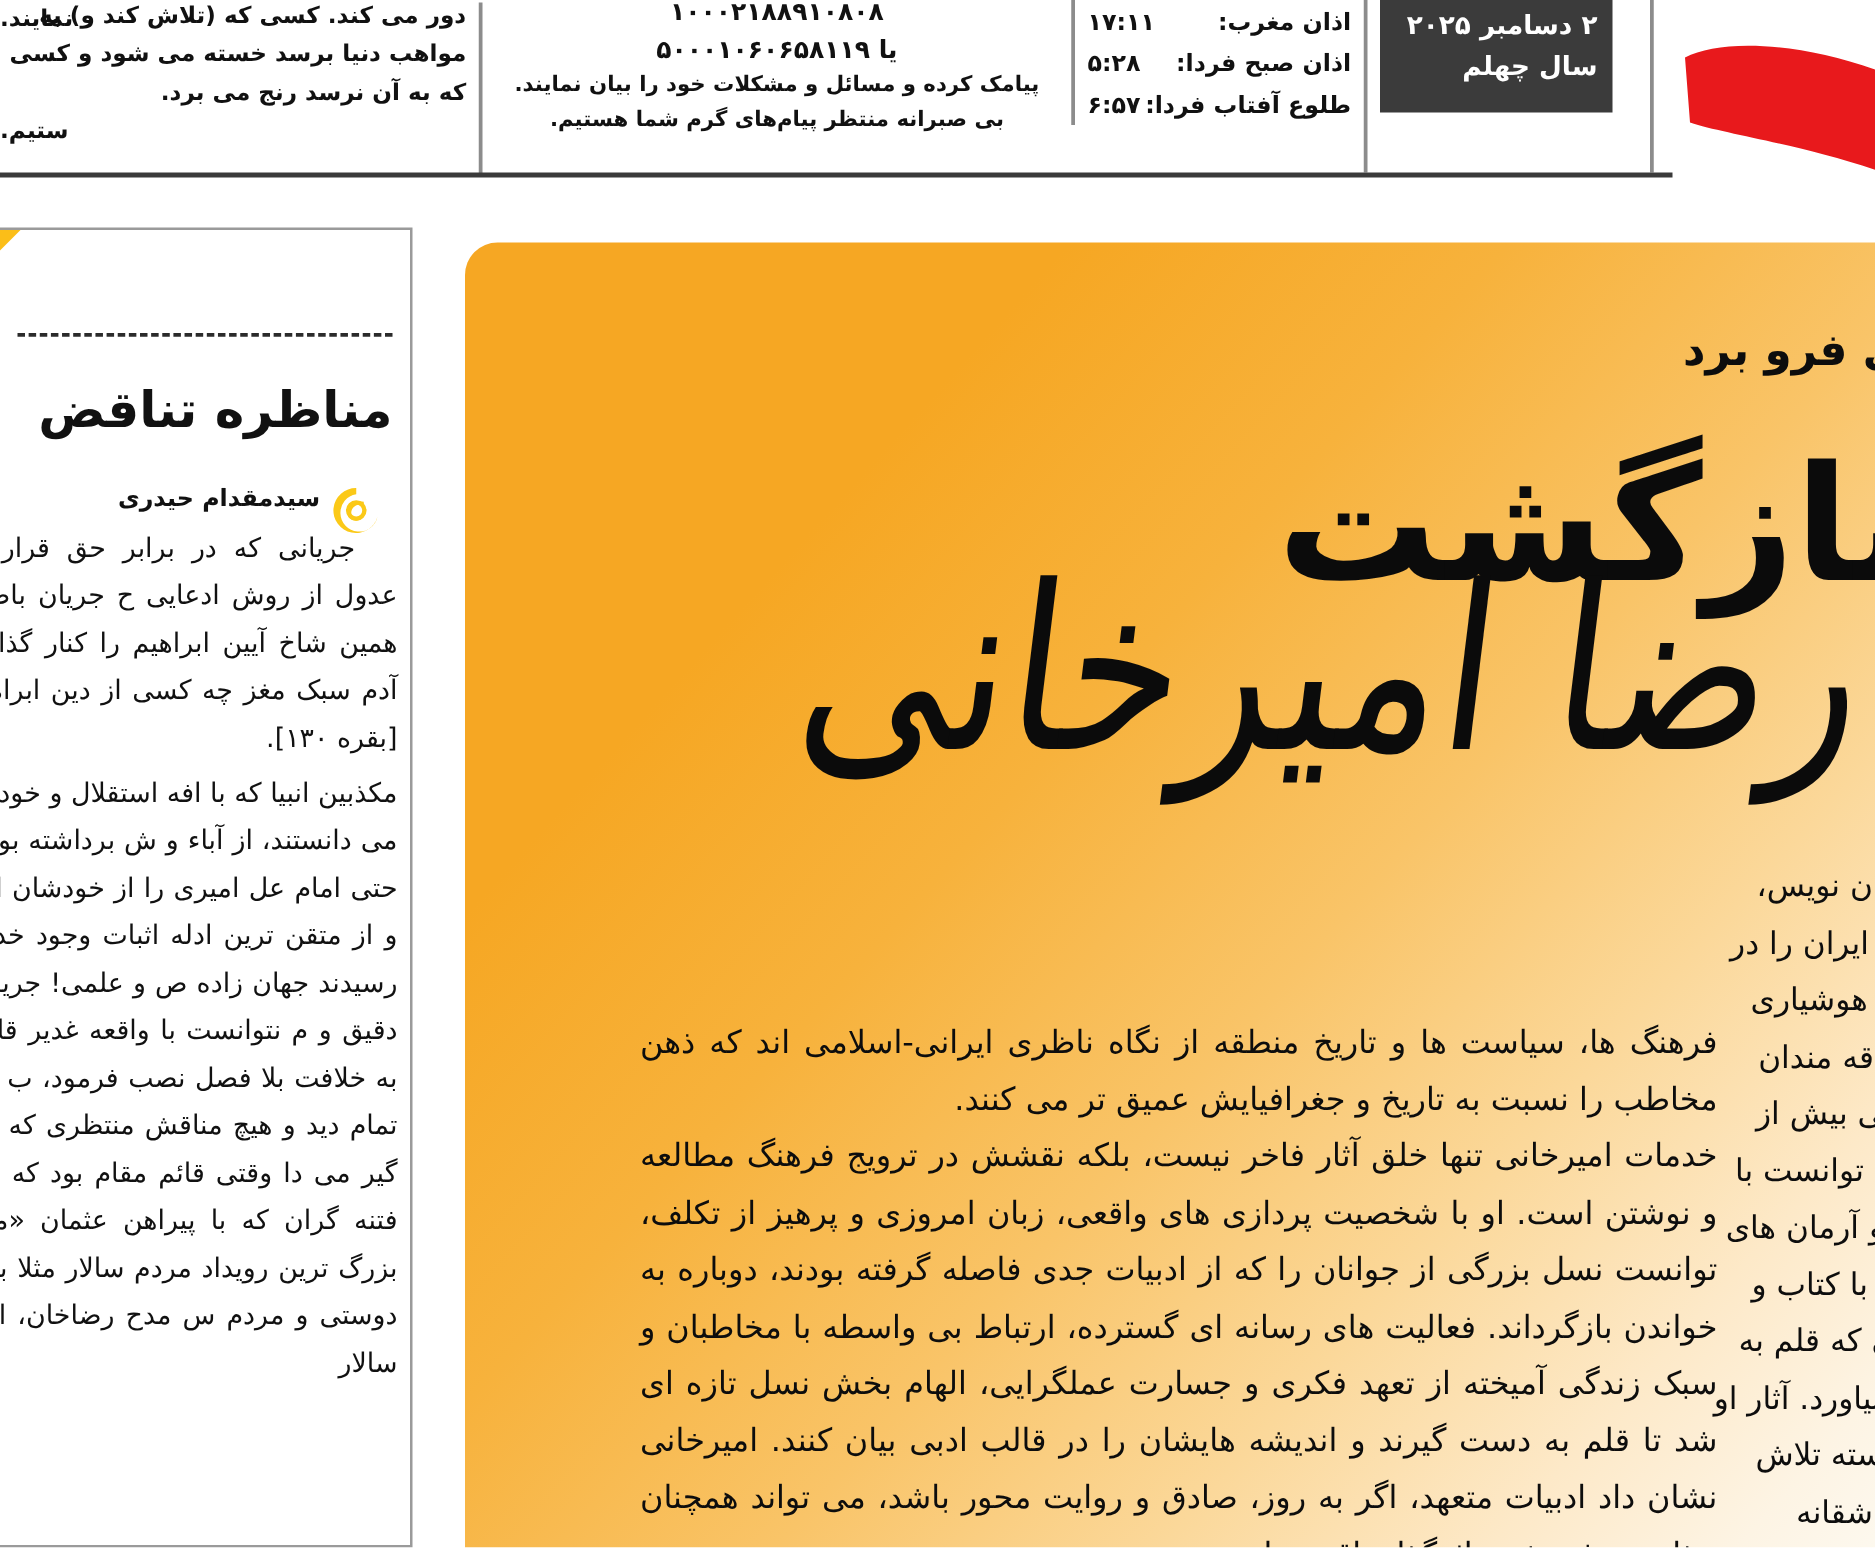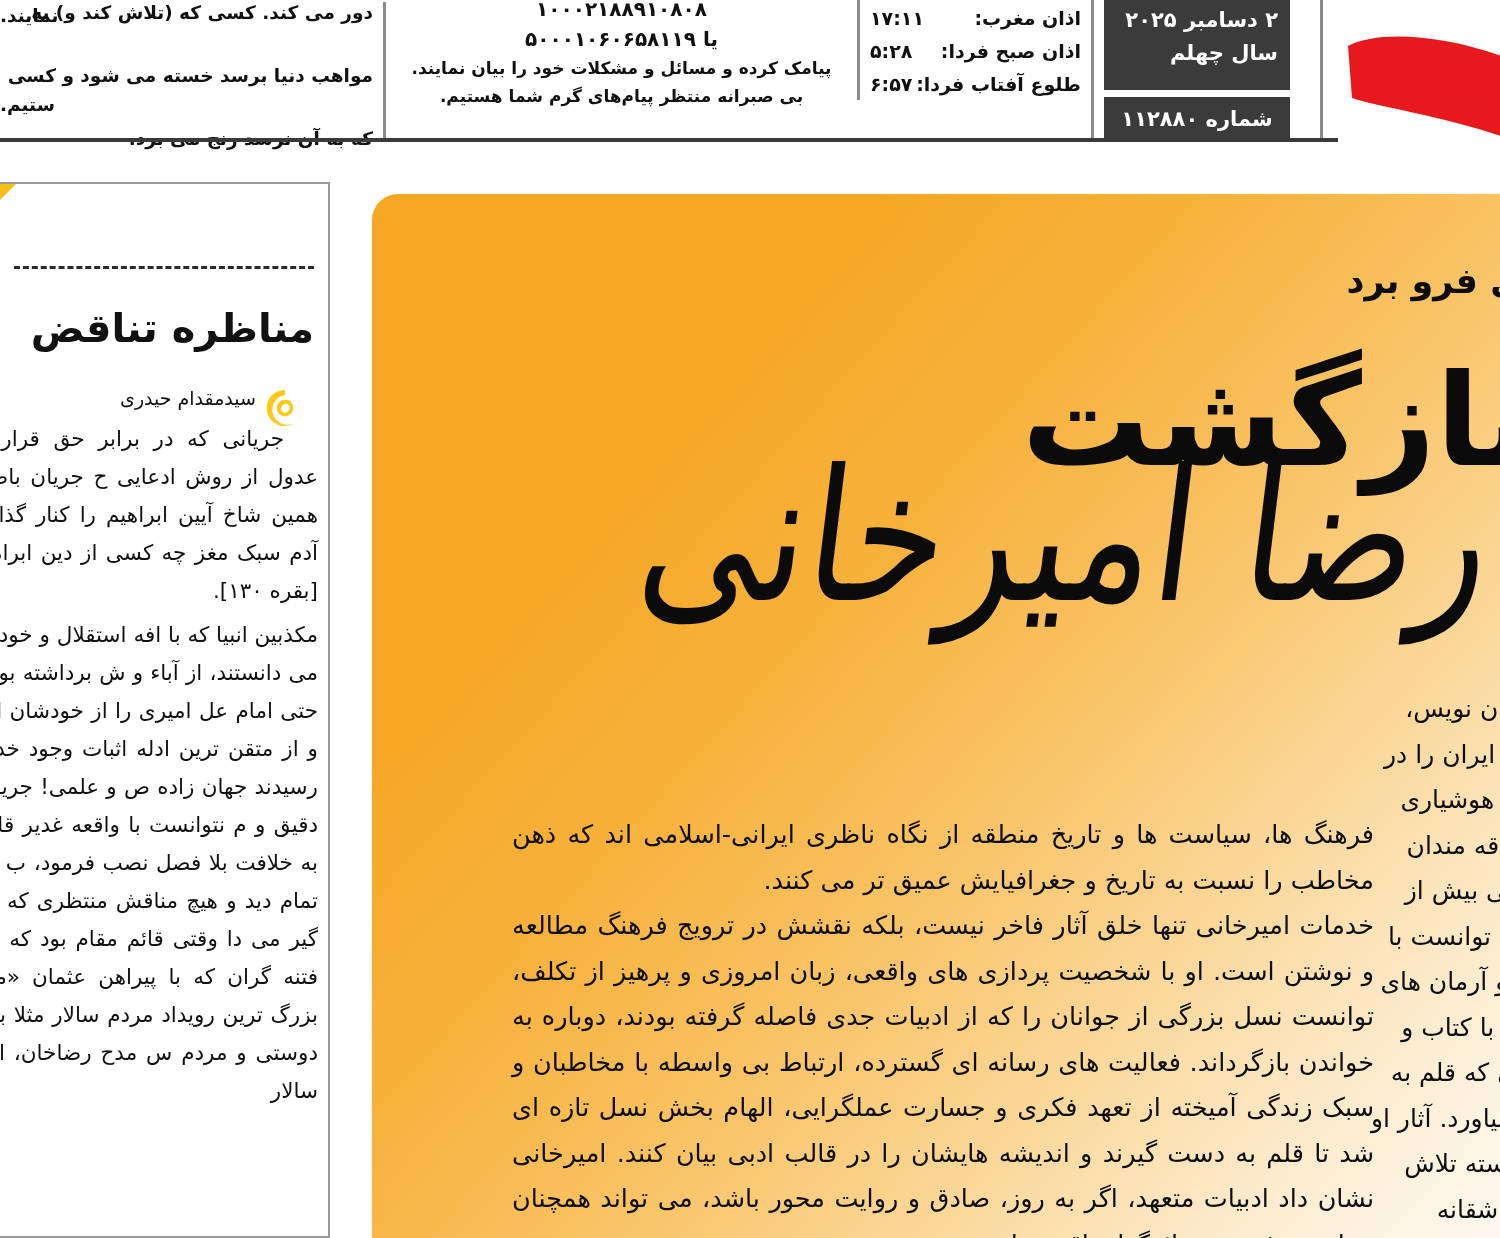--- a/index.html
+++ b/index.html
@@ -46,21 +46,20 @@
     width: 290px; height: 138px;
     border-right: 3px solid #8c8c8c;
     padding: 0 10px 0 4px;
   }
   #mh-quote .ln {
     font-size: 18.5px;
     font-weight: 700;
     line-height: 31px;
     white-space: nowrap;
     letter-spacing: -0.2px;
-    margin-top: 32px;
   }
   #mh-quote .ln.l1 { margin-top: -5px; }
 
   #mh-quote-left {
     left: 0px; top: 0px;
     width: 96px; height: 124px;
     overflow: hidden;
     padding: 0;
   }
   #mh-quote-left .ln {
@@ -209,21 +208,21 @@
   }
   #sb-logo {
     position: absolute;
     right: 22px; top: 203px;
     width: 42px; height: 42px;
   }
   #sb-author {
     position: absolute;
     right: 72px; top: 200px;
     font-size: 19px;
-    font-weight: 400;
+    font-weight: 700;
     line-height: 28px;
     white-space: nowrap;
     text-align: right;
   }
   #sb-body {
     position: absolute;
     right: 10px; top: 236px;
     width: 440px;
     text-align: justify;
     direction: rtl;
@@ -375,23 +374,20 @@
       <span class="lbl">طلوع آفتاب فردا:</span>
       <span class="val">۶:۵۷</span>
     </div>
   </div>
 
   <div id="mh-dates" class="mh-col">
     <div id="date-box">
       <div class="dl">۲ دسامبر ۲۰۲۵</div>
       <div class="dl">سال چهلم</div>
     </div>
-    <div id="issue-box">
-      <div class="il">شماره ۱۱۲۸۸۰</div>
-    </div>
   </div>
 
   <div id="mh-right-rule"></div>
 
   <div id="logo-swoosh">
     <svg width="170" height="140" viewBox="0 0 170 140" xmlns="http://www.w3.org/2000/svg">
       <path d="M6 42 C 36 26, 104 30, 170 56 L 170 136 C 104 112, 40 104, 10 94 Z" fill="#e8191c"></path>
     </svg>
   </div>
 

